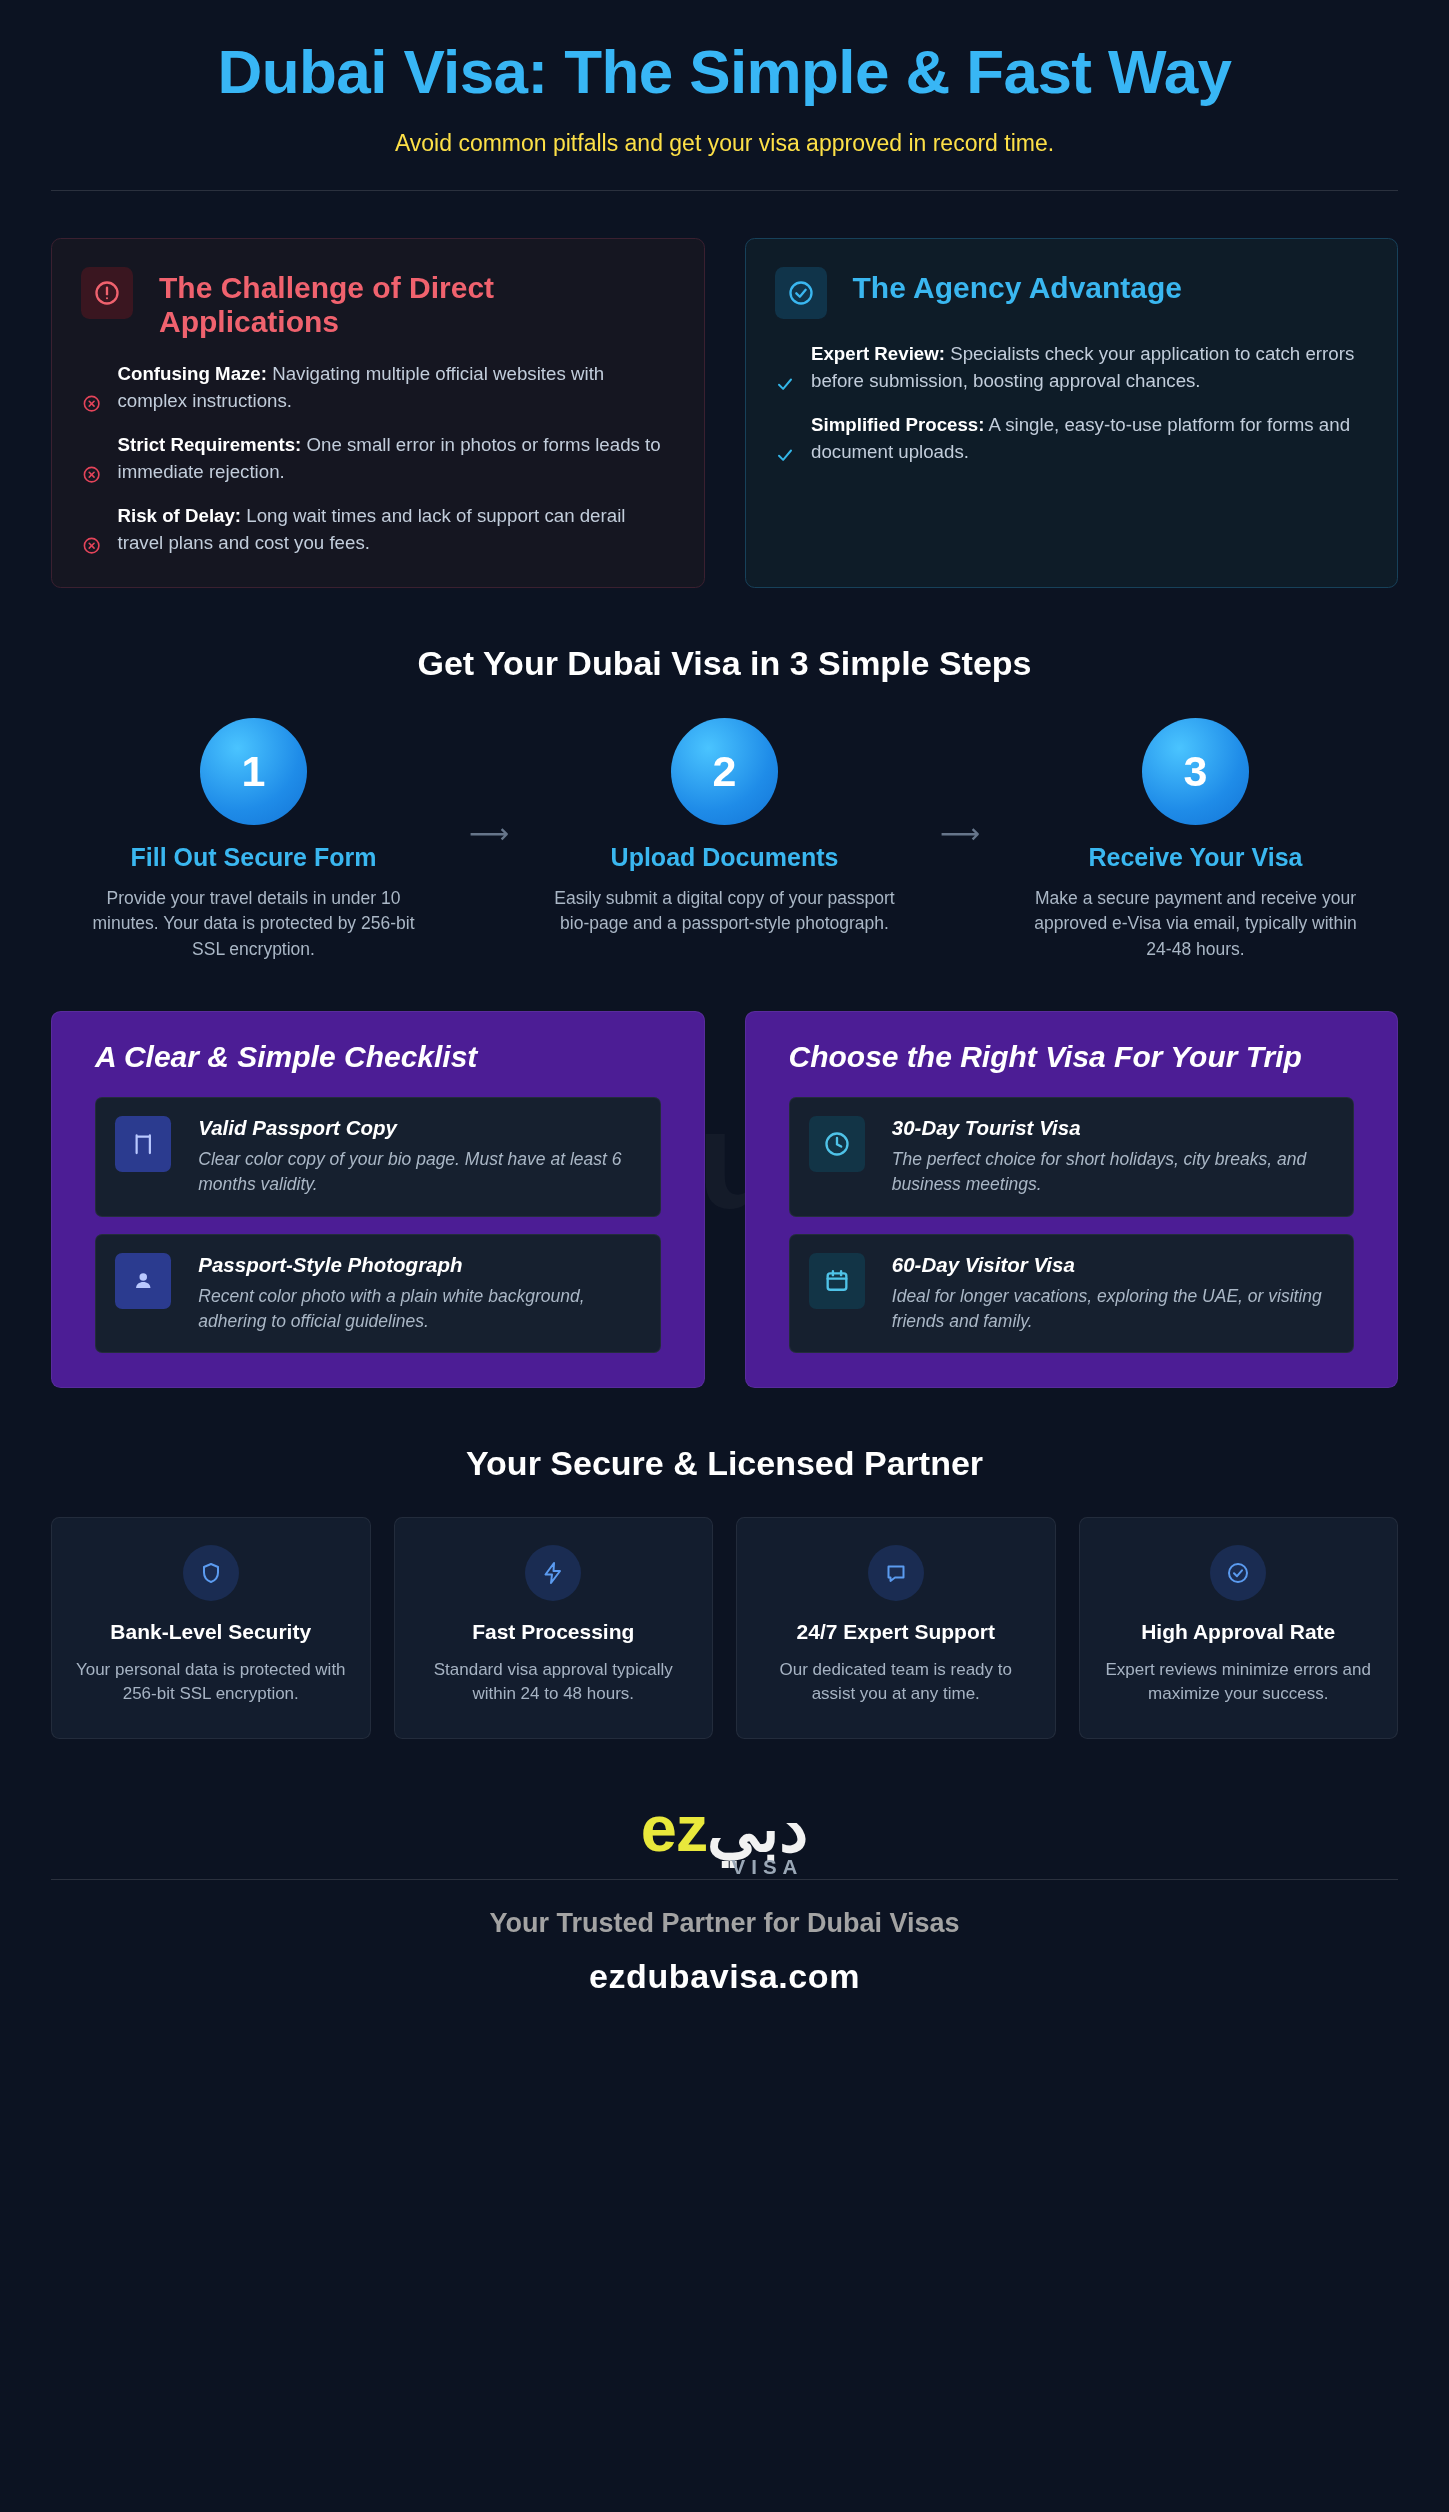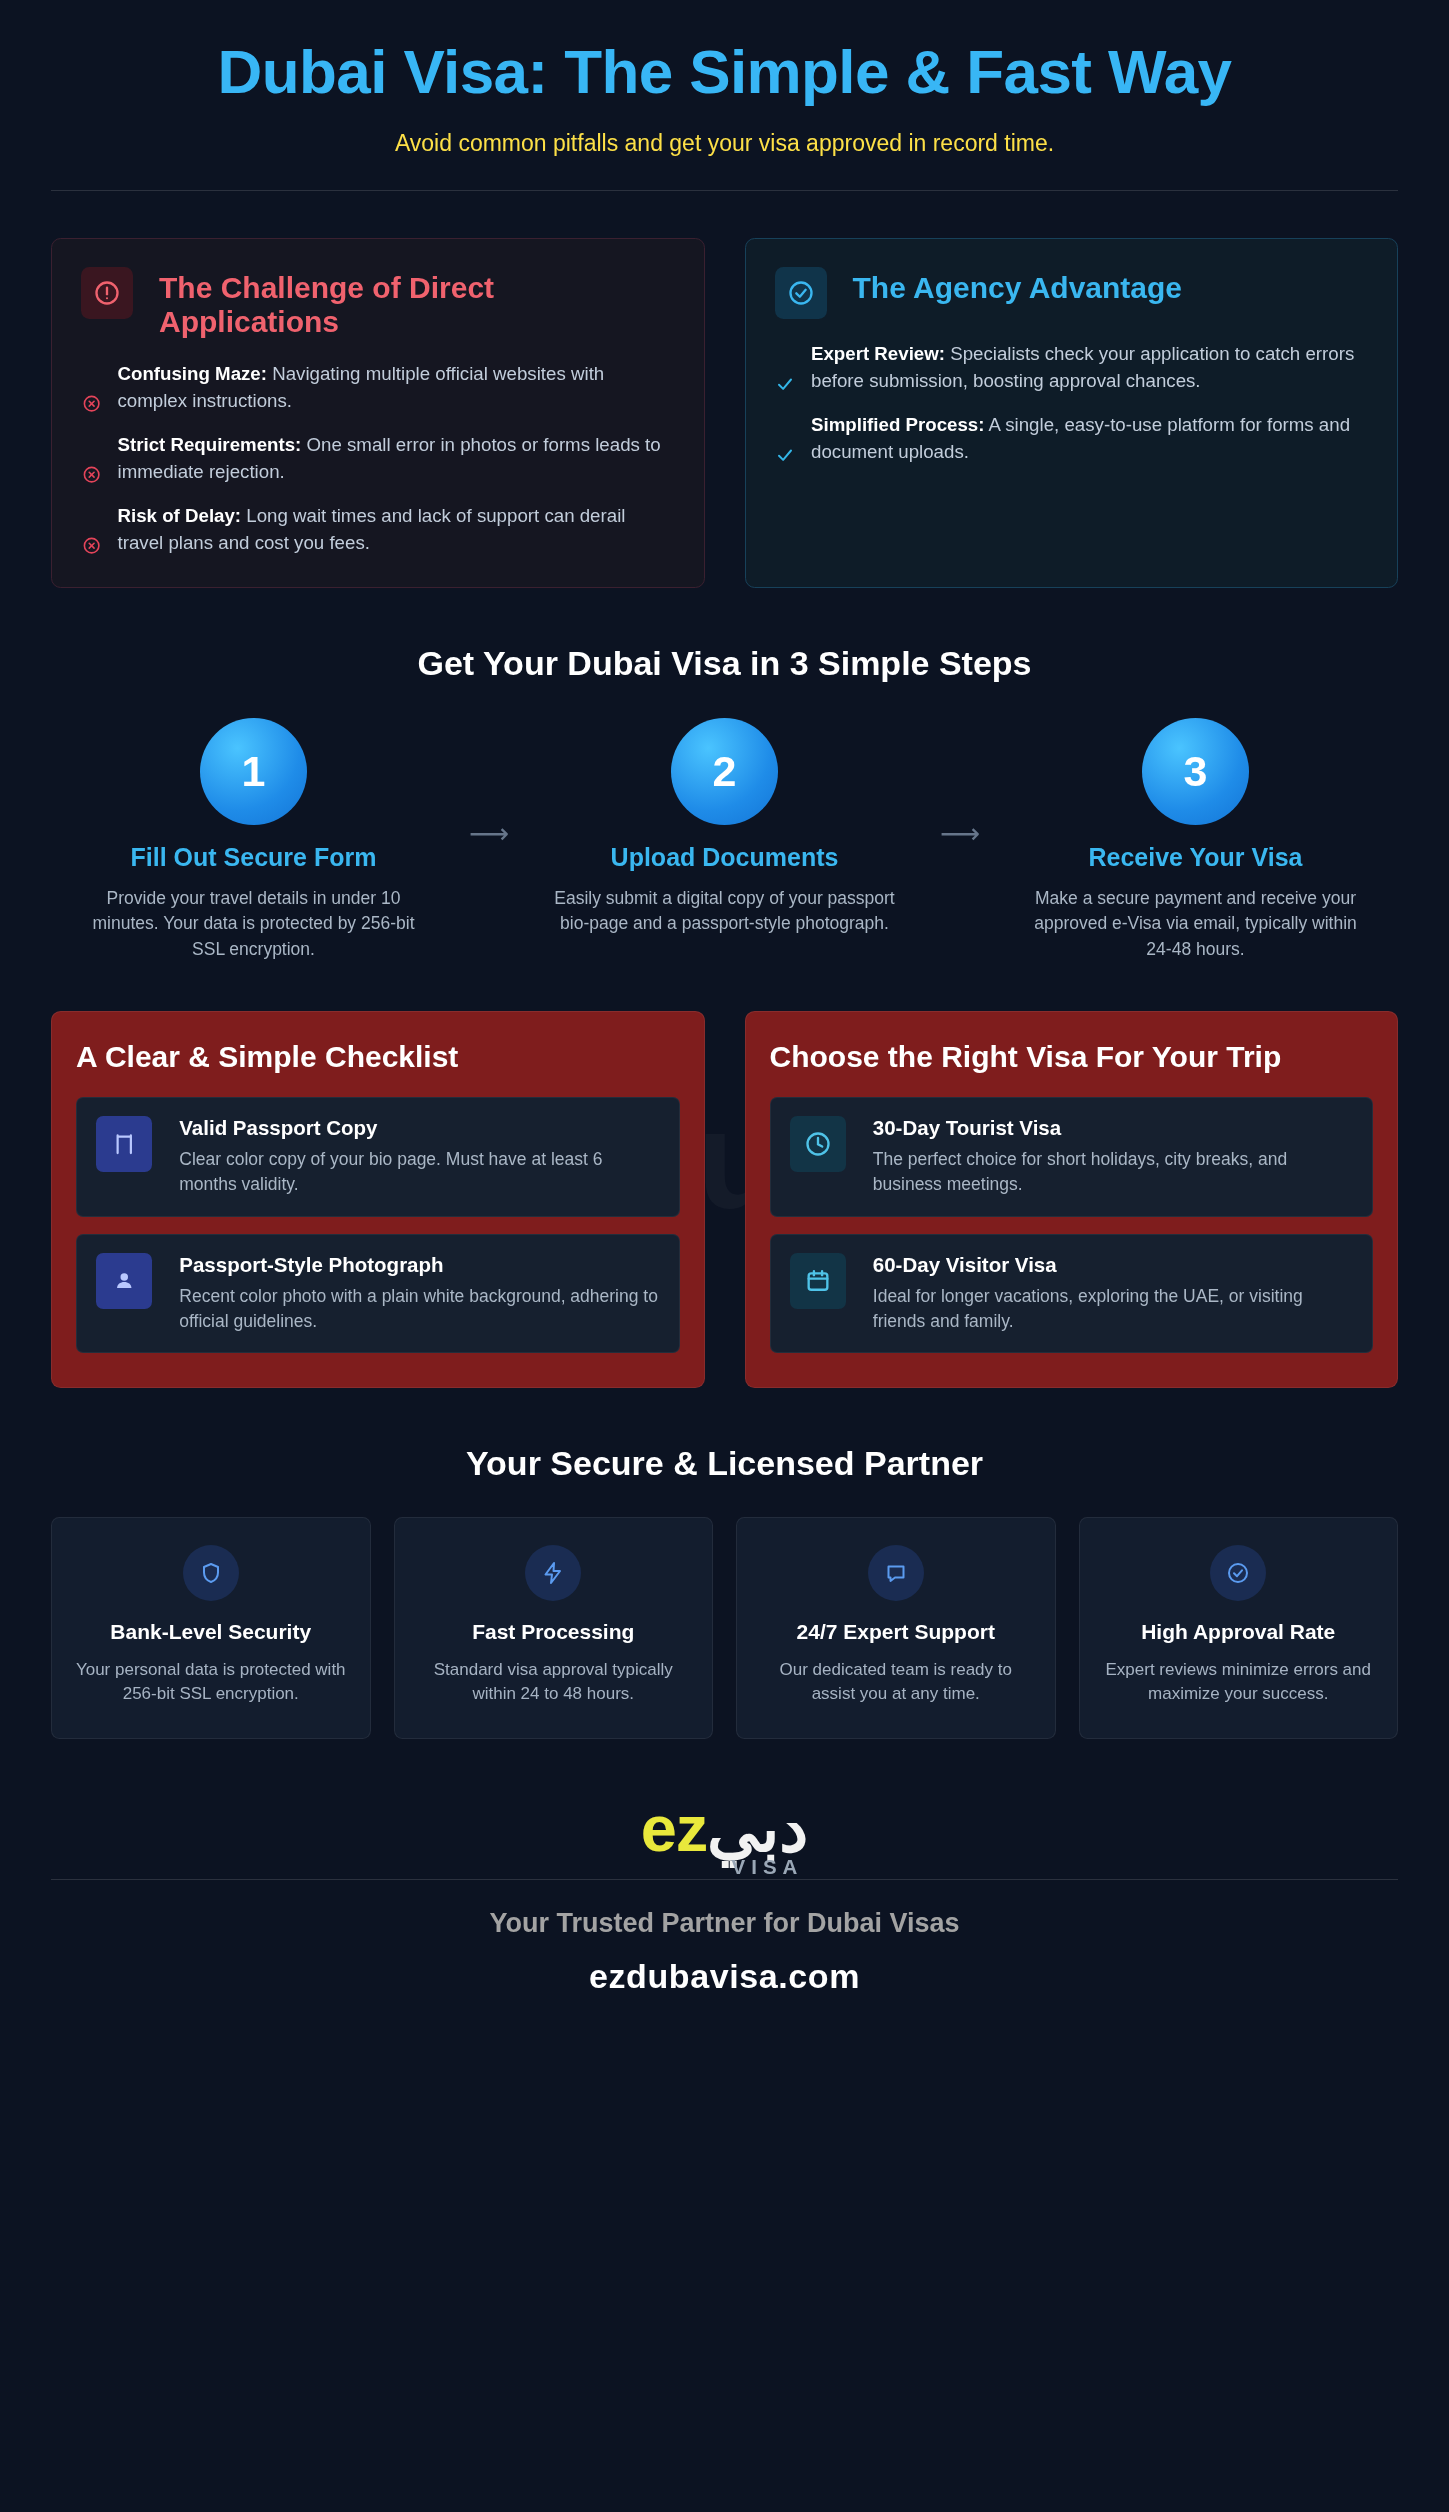--- a/index.html
+++ b/index.html
@@ -192,22 +192,23 @@
   
   .two-col-2 {
     display: flex;
     gap: 40px;
     margin-top: 48px;
   }
   .panel {
     flex: 1;
     border-radius: 9.7px;
     border: 0.6px solid rgba(255,255,255,0.07);
-    background: #7f1d1d;
-    padding: 28px 24px 34px;
+    background: #4c1d95;
+    padding: 28px 43px 34px;
+    font-style: italic;
   }
   .panel-title {
     font-size: 30px;
     font-weight: 700;
     color: #ffffff;
     line-height: 1.16;
     margin-bottom: 22px;
   }
   .item-row {
     display: flex;

